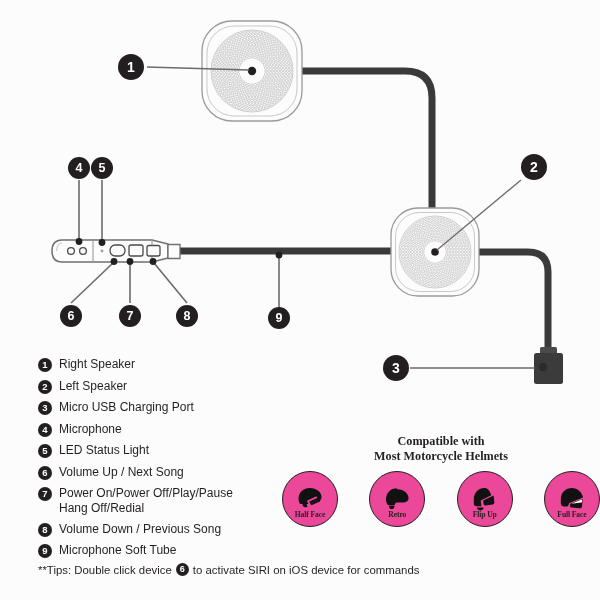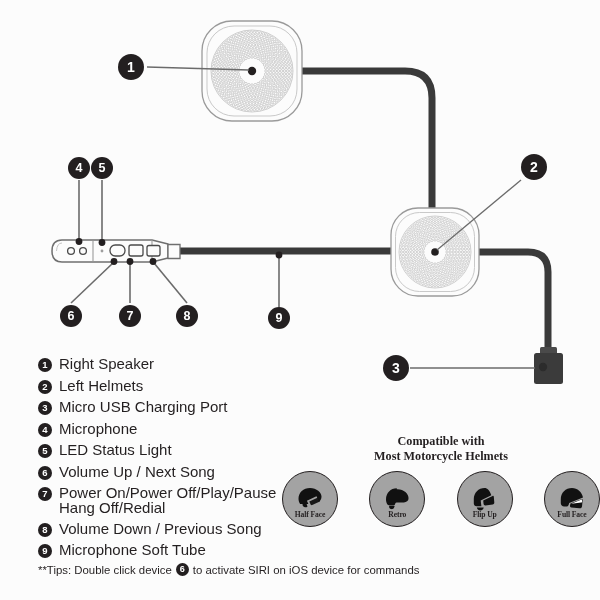--- a/index.html
+++ b/index.html
@@ -39,21 +39,21 @@
     background: #231f20;
     color: #ffffff;
     font-size: 9.5px;
     font-weight: bold;
     line-height: 14px;
     text-align: center;
     margin-top: 1px;
   }
   .legend-text {
     margin-left: 7px;
-    font-size: 15px;
+    font-size: 12px;
     color: #231f20;
     line-height: 14.5px;
   }
   .legend-text .l2 { display: block; }
 
   
   .tips {
     position: absolute;
     left: 38px;
     top: 563px;
@@ -95,21 +95,21 @@
     display: flex;
     justify-content: space-between;
     margin-top: 8px;
     padding: 0 2px;
   }
   .badge {
     width: 54px; height: 54px;
     border: 1.6px solid #231f20;
     border-radius: 50%;
     position: relative;
-    background: #a3a3a3;
+    background: #ec4899;
   }
   .badge svg {
     position: absolute;
     top: 7px; left: 50%;
     transform: translateX(-50%);
   }
   .badge-label {
     position: absolute;
     bottom: 7px; left: 0;
     width: 100%;
@@ -1103,21 +1103,21 @@
   <div class="marker mid" style="left:176px; top:305px;">8</div>
   <div class="marker mid" style="left:268px; top:307px;">9</div>
 
   <div class="legend" id="legend-list">
       <div class="legend-row">
         <div class="legend-bullet">1</div>
         <div class="legend-text"><span>Right Speaker</span></div>
       </div>
       <div class="legend-row">
         <div class="legend-bullet">2</div>
-        <div class="legend-text"><span>Left Helmets</span></div>
+        <div class="legend-text"><span>Left Speaker</span></div>
       </div>
       <div class="legend-row">
         <div class="legend-bullet">3</div>
         <div class="legend-text"><span>Micro USB Charging Port</span></div>
       </div>
       <div class="legend-row">
         <div class="legend-bullet">4</div>
         <div class="legend-text"><span>Microphone</span></div>
       </div>
       <div class="legend-row">

